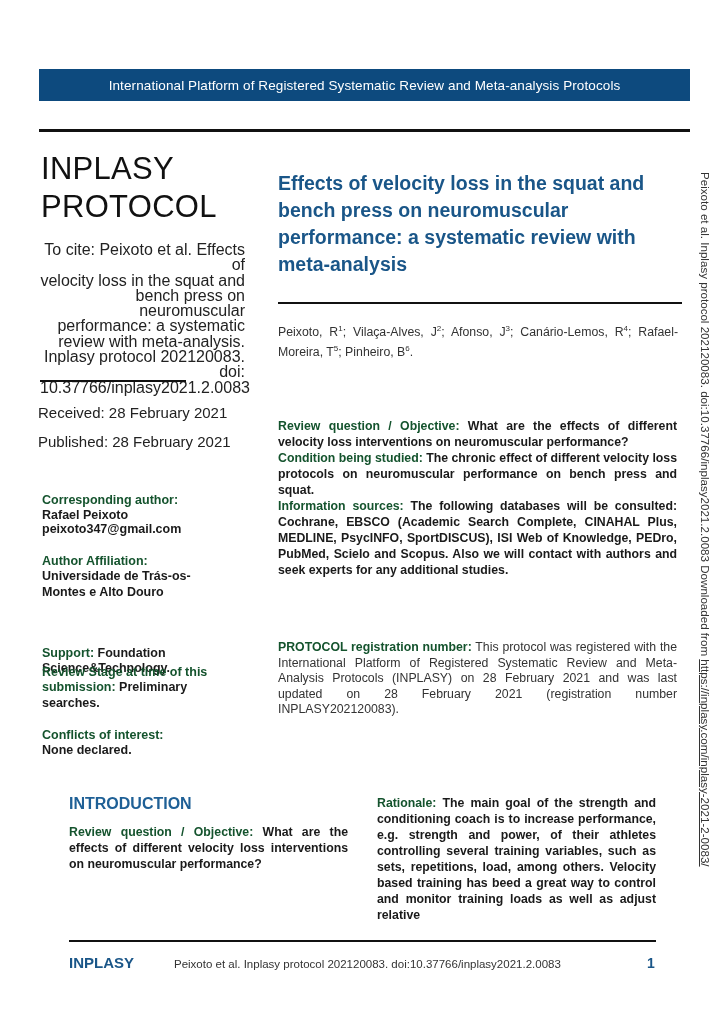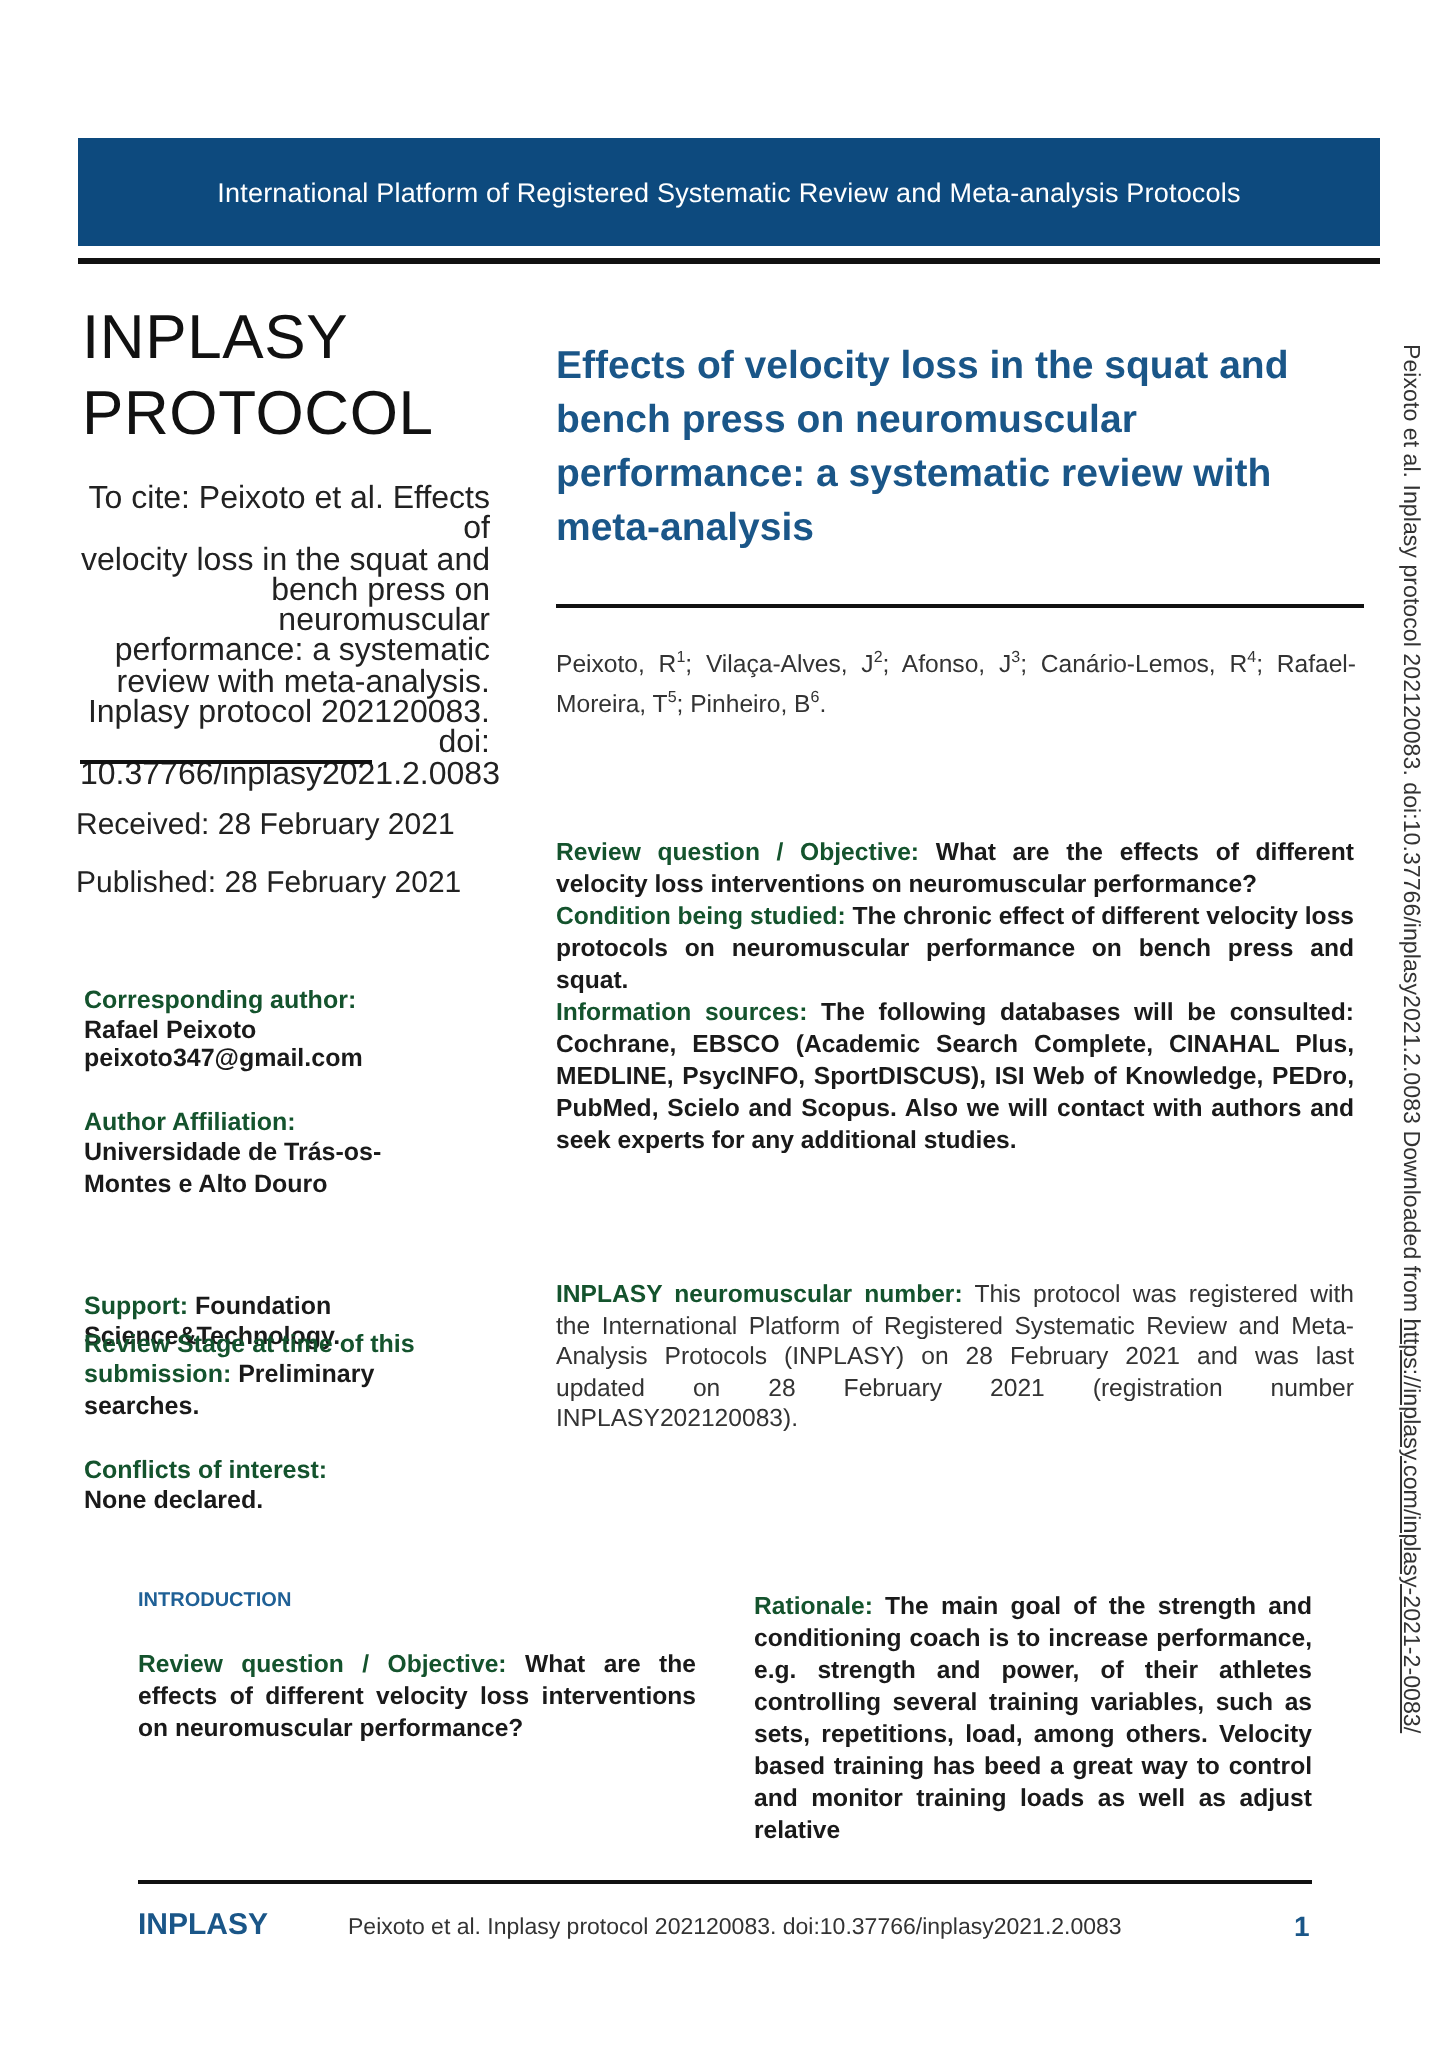--- a/index.html
+++ b/index.html
@@ -1,35 +1,35 @@
 <!DOCTYPE html>
 <html><head>
 <meta charset="utf-8">
 <style>
   * { margin:0; padding:0; box-sizing:border-box; }
   html, body { width:724px; height:1024px; background:#ffffff; overflow:hidden; }
   body { position:relative; font-family:"Liberation Sans", sans-serif; color:#1a1a1a; }
   .abs { position:absolute; }
-  .banner { left:39px; top:69px; width:651px; height:54px; background:#0d4a7e; color:#ffffff;
+  .banner { left:39px; top:69px; width:651px; height:32px; background:#0d4a7e; color:#ffffff;
             font-size:13.5px; display:flex; align-items:center; justify-content:center; letter-spacing:0.1px; }
   .rule-top { left:39px; top:129px; width:651px; height:3px; background:#111; }
   .brand { left:41px; top:150px; font-size:31px; line-height:38px; color:#111; letter-spacing:0.3px; }
   .cite { left:40px; top:242px; width:205px; font-size:16px; line-height:15.3px; color:#222;text-align:right; }
   .rule-left { left:40px; top:380px; width:146px; height:2px; background:#111; }
   .date { left:38px; font-size:15px; color:#222; }
   .meta { left:42px; width:215px; font-size:12.5px; line-height:15.3px; font-weight:bold; color:#1a1a1a; }
   .blue { color:#14532d; font-weight:bold; }
   .title { left:278px; top:170px; width:400px; font-size:19.5px; line-height:27px; font-weight:bold; color:#1a5688; }
   .rule-title { left:278px; top:302px; width:404px; height:2px; background:#111; }
   .authors { left:278px; top:321px; width:400px; font-size:12.3px; line-height:15.5px; color:#333; text-align:justify; text-align-last:left; }
   .authors sup { font-size:8px; }
   .abstract { left:278px; top:418px; width:399px; font-size:12.3px; line-height:16px; font-weight:bold; color:#1a1a1a; text-align:justify; }
   .reg { left:278px; top:640px; width:399px; font-size:12.3px; line-height:15.5px; color:#333; text-align:justify; }
   .reg .last { text-align-last:justify; }
-  .intro-h { left:69px; top:795px; font-size:10px; font-weight:bold; color:#1f6096; }
+  .intro-h { left:69px; top:795px; font-size:16px; font-weight:bold; color:#1f6096; }
   .intro-body { left:69px; top:824px; width:279px; font-size:12.3px; line-height:16px; font-weight:bold; color:#1a1a1a; text-align:justify; }
   .rationale { left:377px; top:795px; width:279px; font-size:12.3px; line-height:16px; font-weight:bold; color:#1a1a1a; text-align:justify; text-align-last:justify; }
   .rule-foot { left:69px; top:940px; width:587px; height:2px; background:#111; }
   .foot-brand { left:69px; top:954px; font-size:15px; font-weight:bold; color:#1a5688; }
   .foot-cite { left:174px; top:958px; font-size:11.5px; color:#333; }
   .foot-page { left:647px; top:955px; font-size:14px; font-weight:bold; color:#1a5688; }
   .side { left:712px; top:172px; transform-origin:0 0; transform:rotate(90deg); white-space:nowrap;
           font-size:11.6px; color:#333; }
   .side a { color:#333; text-decoration:underline; }
 </style>
@@ -101,21 +101,21 @@
   <span><span>Pinheiro, B</span><sup>6</sup><span>.</span></span>
 </div>
 
 <div class="abs abstract">
   <div><span class="blue">Review question / Objective:</span><span> What are the effects of different velocity loss interventions on neuromuscular performance?</span></div>
   <div><span class="blue">Condition being studied:</span><span> The chronic effect of different velocity loss protocols on neuromuscular performance on bench press and squat.</span></div>
   <div><span class="blue">Information sources:</span><span> The following databases will be consulted: Cochrane, EBSCO (Academic Search Complete, CINAHAL Plus, MEDLINE, PsycINFO, SportDISCUS), ISI Web of Knowledge, PEDro, PubMed, Scielo and Scopus. Also we will contact with authors and seek experts for any additional studies.</span></div>
 </div>
 
 <div class="abs reg">
-  <div class="last"><span class="blue">INPLASY neuromuscular number:</span><span> This protocol was registered with the International Platform of Registered Systematic Review and Meta-Analysis Protocols (INPLASY) on 28 February 2021 and was last updated on 28 February 2021 (registration number</span></div>
+  <div class="last"><span class="blue">PROTOCOL registration number:</span><span> This protocol was registered with the International Platform of Registered Systematic Review and Meta-Analysis Protocols (INPLASY) on 28 February 2021 and was last updated on 28 February 2021 (registration number</span></div>
   <div>INPLASY202120083).</div>
 </div>
 
 <div class="abs intro-h">INTRODUCTION</div>
 <div class="abs intro-body">
   <span class="blue">Review question / Objective:</span><span> What are the effects of different velocity loss interventions on neuromuscular performance?</span>
 </div>
 
 <div class="abs rationale">
   <span class="blue">Rationale:</span><span> The main goal of the strength and conditioning coach is to increase performance, e.g. strength and power, of their athletes controlling several training variables, such as sets, repetitions, load, among others. Velocity based training has beed a great way to control and monitor training loads as well as adjust relative</span>

